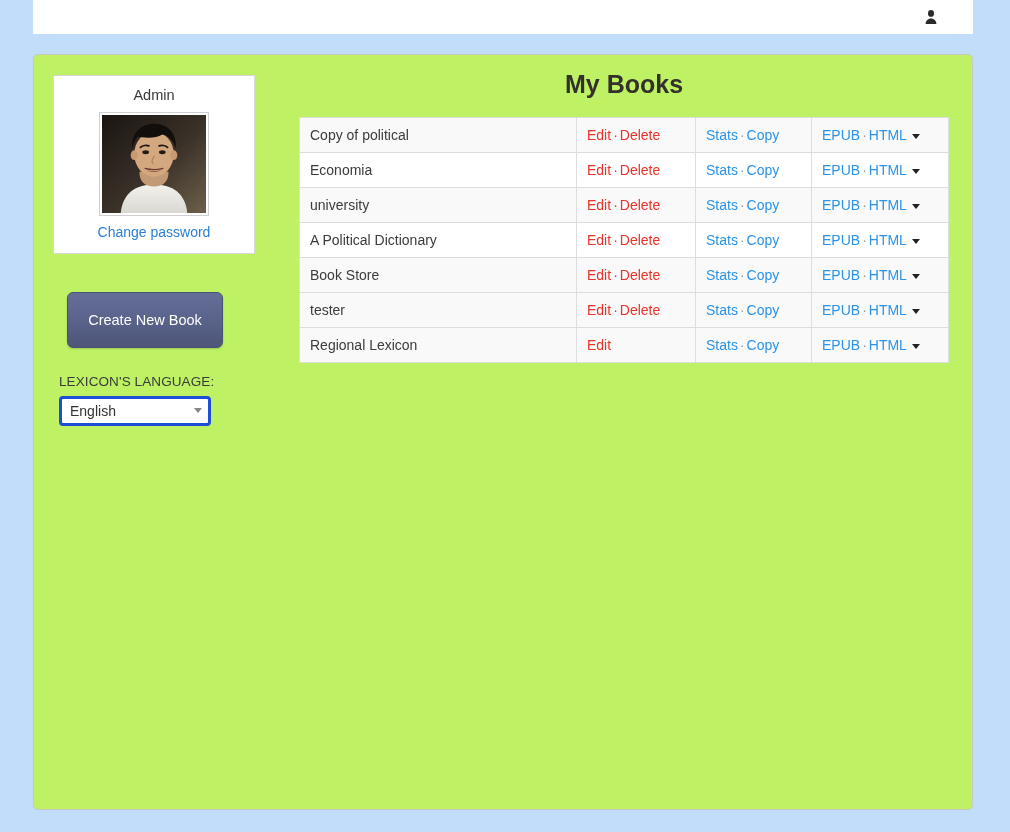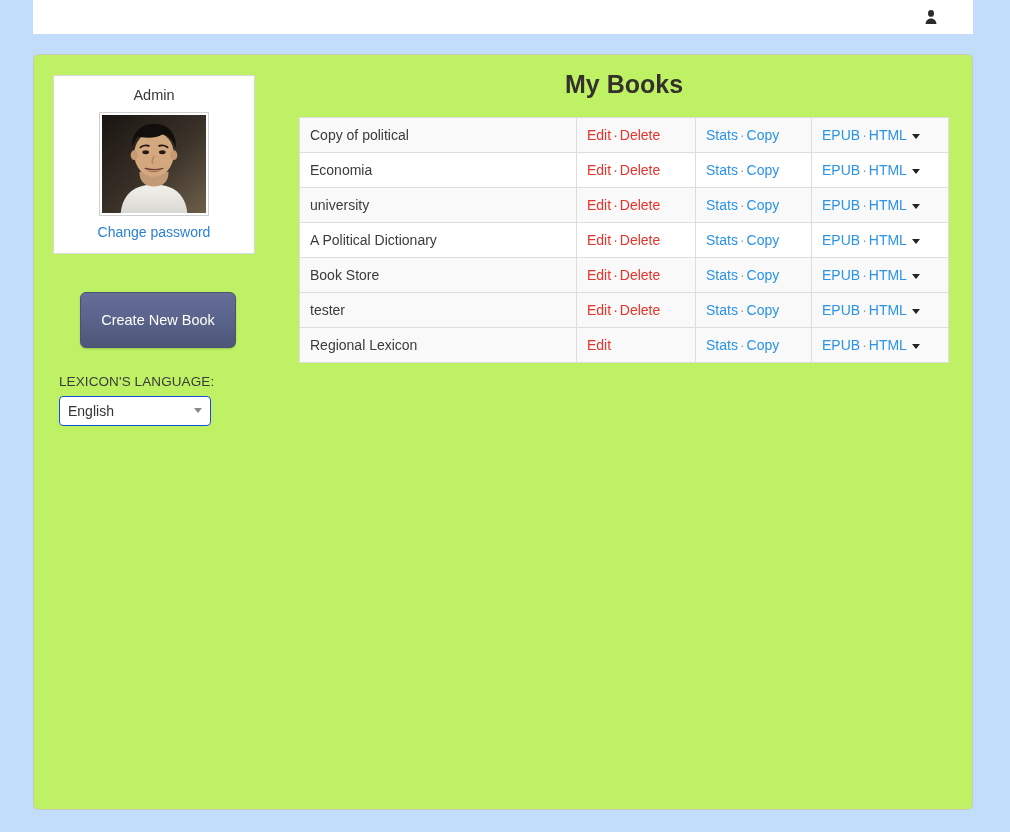--- a/index.html
+++ b/index.html
@@ -95,21 +95,21 @@
     margin-top: 7px;
     font-size: 14px;
     color: #2a7fd4;
     text-decoration: none;
     line-height: 18px;
     cursor: pointer;
   }
 
   .create-btn {
     display: block;
-    margin: 38px 0 0 27px;
+    margin: 38px 0 0 14px;
     width: 156px;
     height: 56px;
     border: 1px solid #4a5275;
     border-radius: 6px;
     background: linear-gradient(to bottom, #646e96 0%, #5b648c 45%, #4d5677 100%);
     color: #ffffff;
     font-size: 14.5px;
     font-family: "Liberation Sans", sans-serif;
     cursor: pointer;
     box-shadow: 0 1px 2px rgba(0,0,0,0.18);
@@ -123,21 +123,21 @@
     letter-spacing: 0.1px;
   }
   .lang-select-wrap {
     margin-left: 6px;
     position: relative;
     width: 152px;
   }
   .lang-select {
     width: 152px;
     height: 30px;
-    border: 1px solid #1d4ed8;
+    border: 3px solid #1d4ed8;
     border-radius: 4px;
     background: #ffffff;
     font-size: 14px;
     font-family: "Liberation Sans", sans-serif;
     color: #333;
     padding: 0 22px 0 8px;
     box-sizing: border-box;
     -webkit-appearance: none;
     -moz-appearance: none;
     appearance: none;

